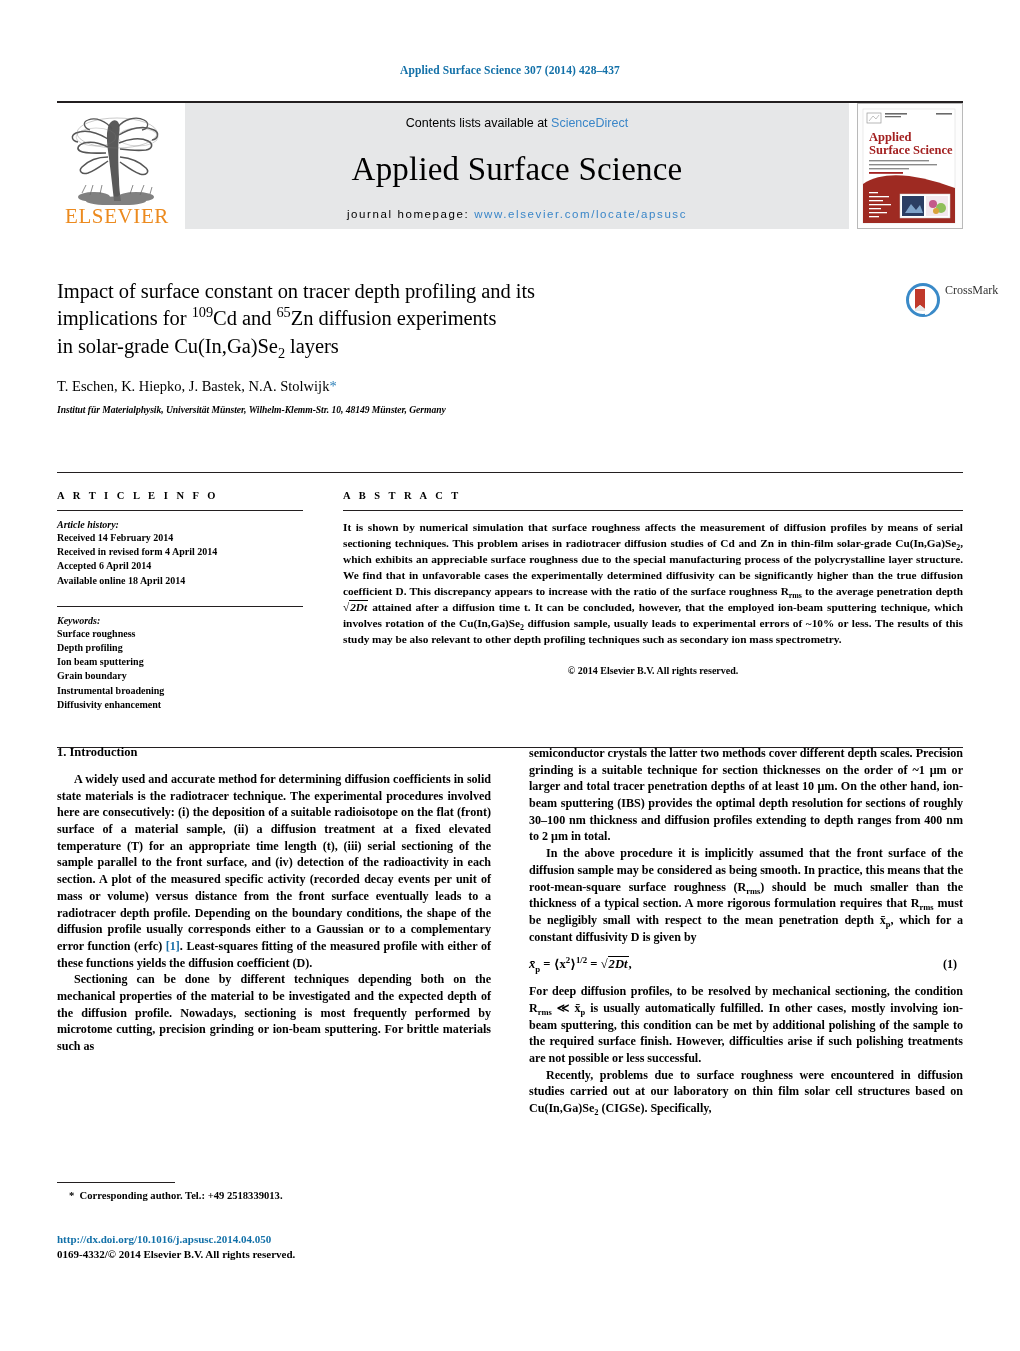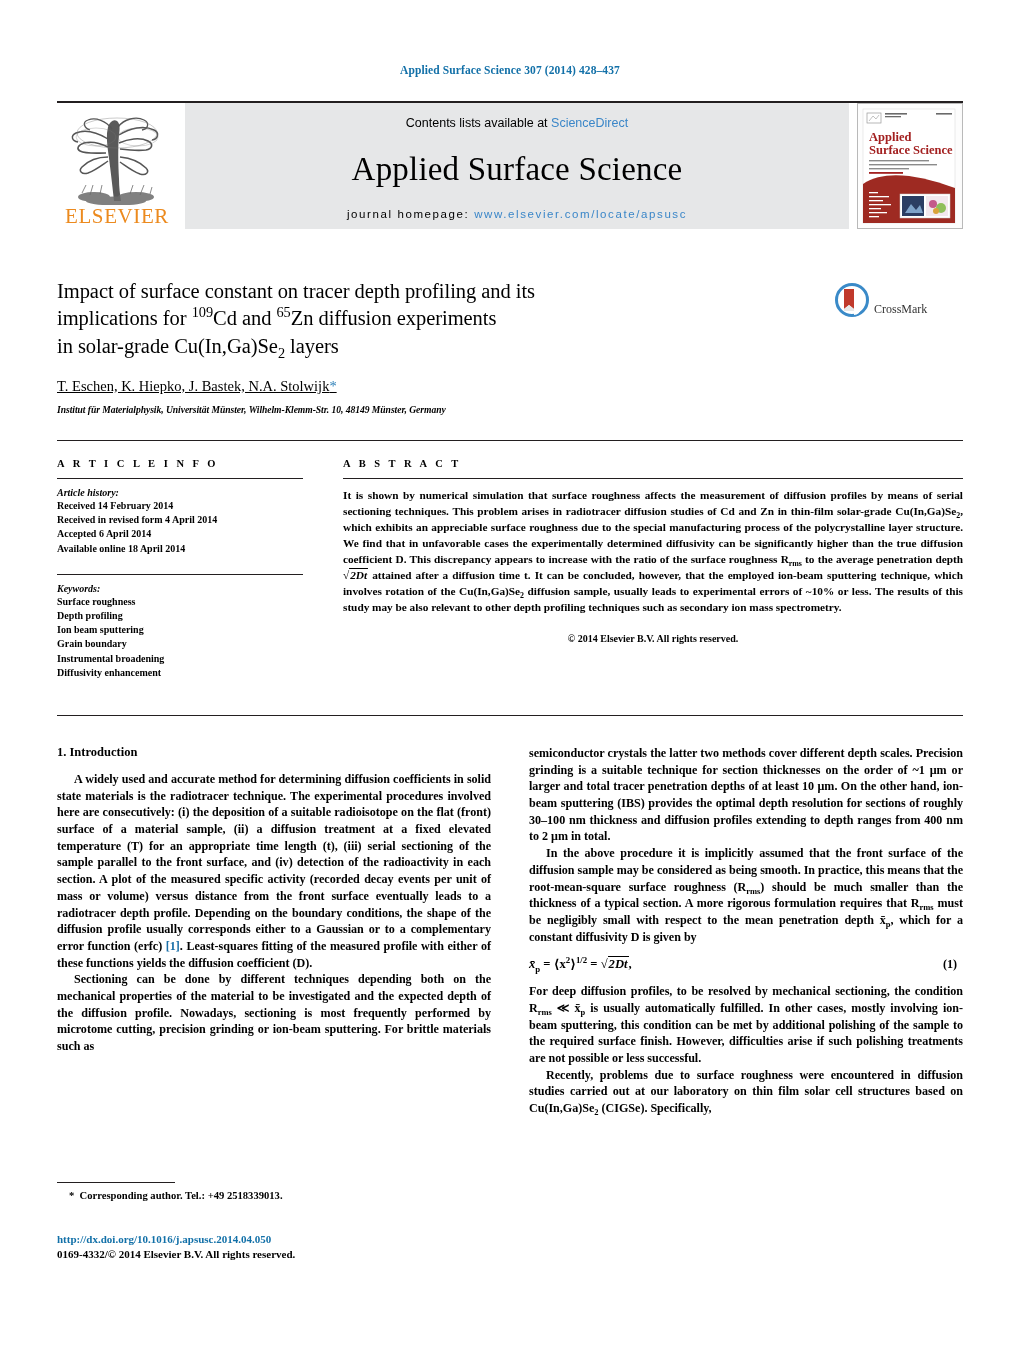--- a/index.html
+++ b/index.html
@@ -115,48 +115,47 @@
   .paper-title {
     font-size: 20.5px;
     font-weight: normal;
     line-height: 1.33;
     margin: 0;
     letter-spacing: -.05px;
   }
   .authors {
     margin-top: 18px;
     font-size: 14.5px;
-    text-decoration: underline;
   }
   .authors .star { color: #2b7fb8; }
   .affil {
     margin-top: 9px;
     font-size: 9.6px;
     font-style: italic;
     font-weight: bold;
     letter-spacing: -.05px;
   }
   .crossmark {
     position: absolute;
     top: 283px;
-    left: 835px;
+    left: 906px;
     width: 100px;
     display: flex;
-    align-items: flex-end;
+    align-items: flex-start;
     gap: 5px;
   }
   .crossmark-label {
     font-size: 12px;
     color: #333;
   }
 
   
   .band {
     position: absolute;
-    top: 440px;
+    top: 472px;
     left: 57px;
     width: 906px;
     border-top: 1px solid #231f20;
     border-bottom: 1px solid #231f20;
     height: 274px;
     display: flex;
   }
   .col-info {
     width: 246px;
     flex: 0 0 246px;

